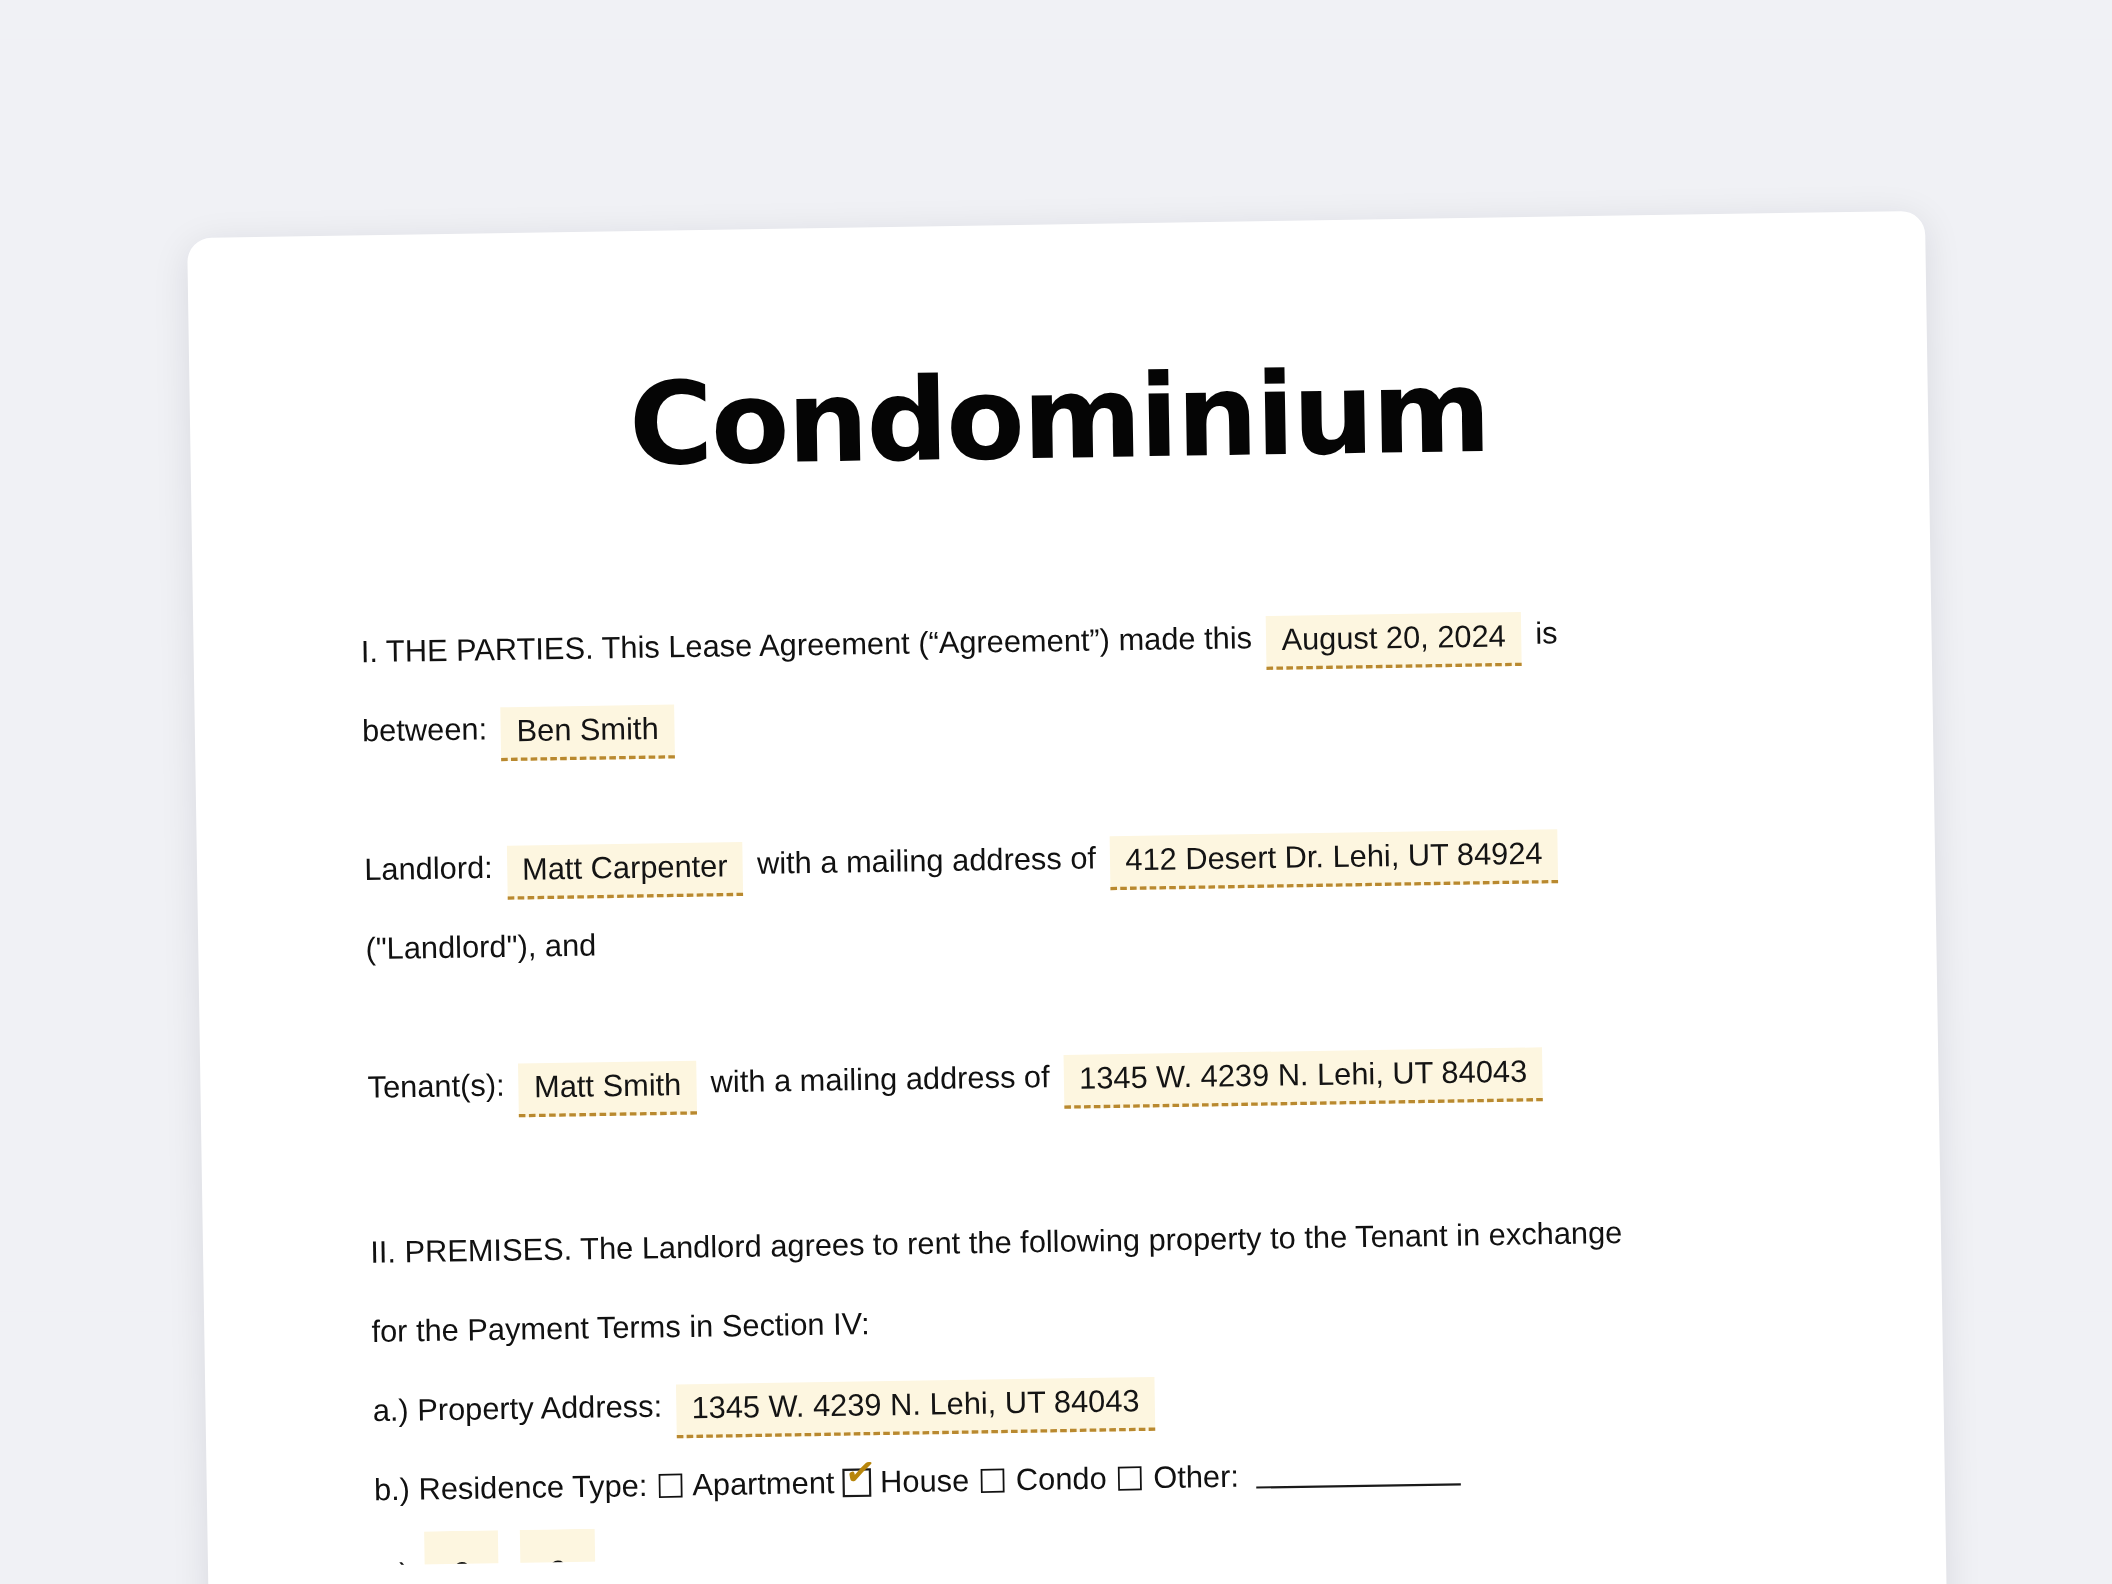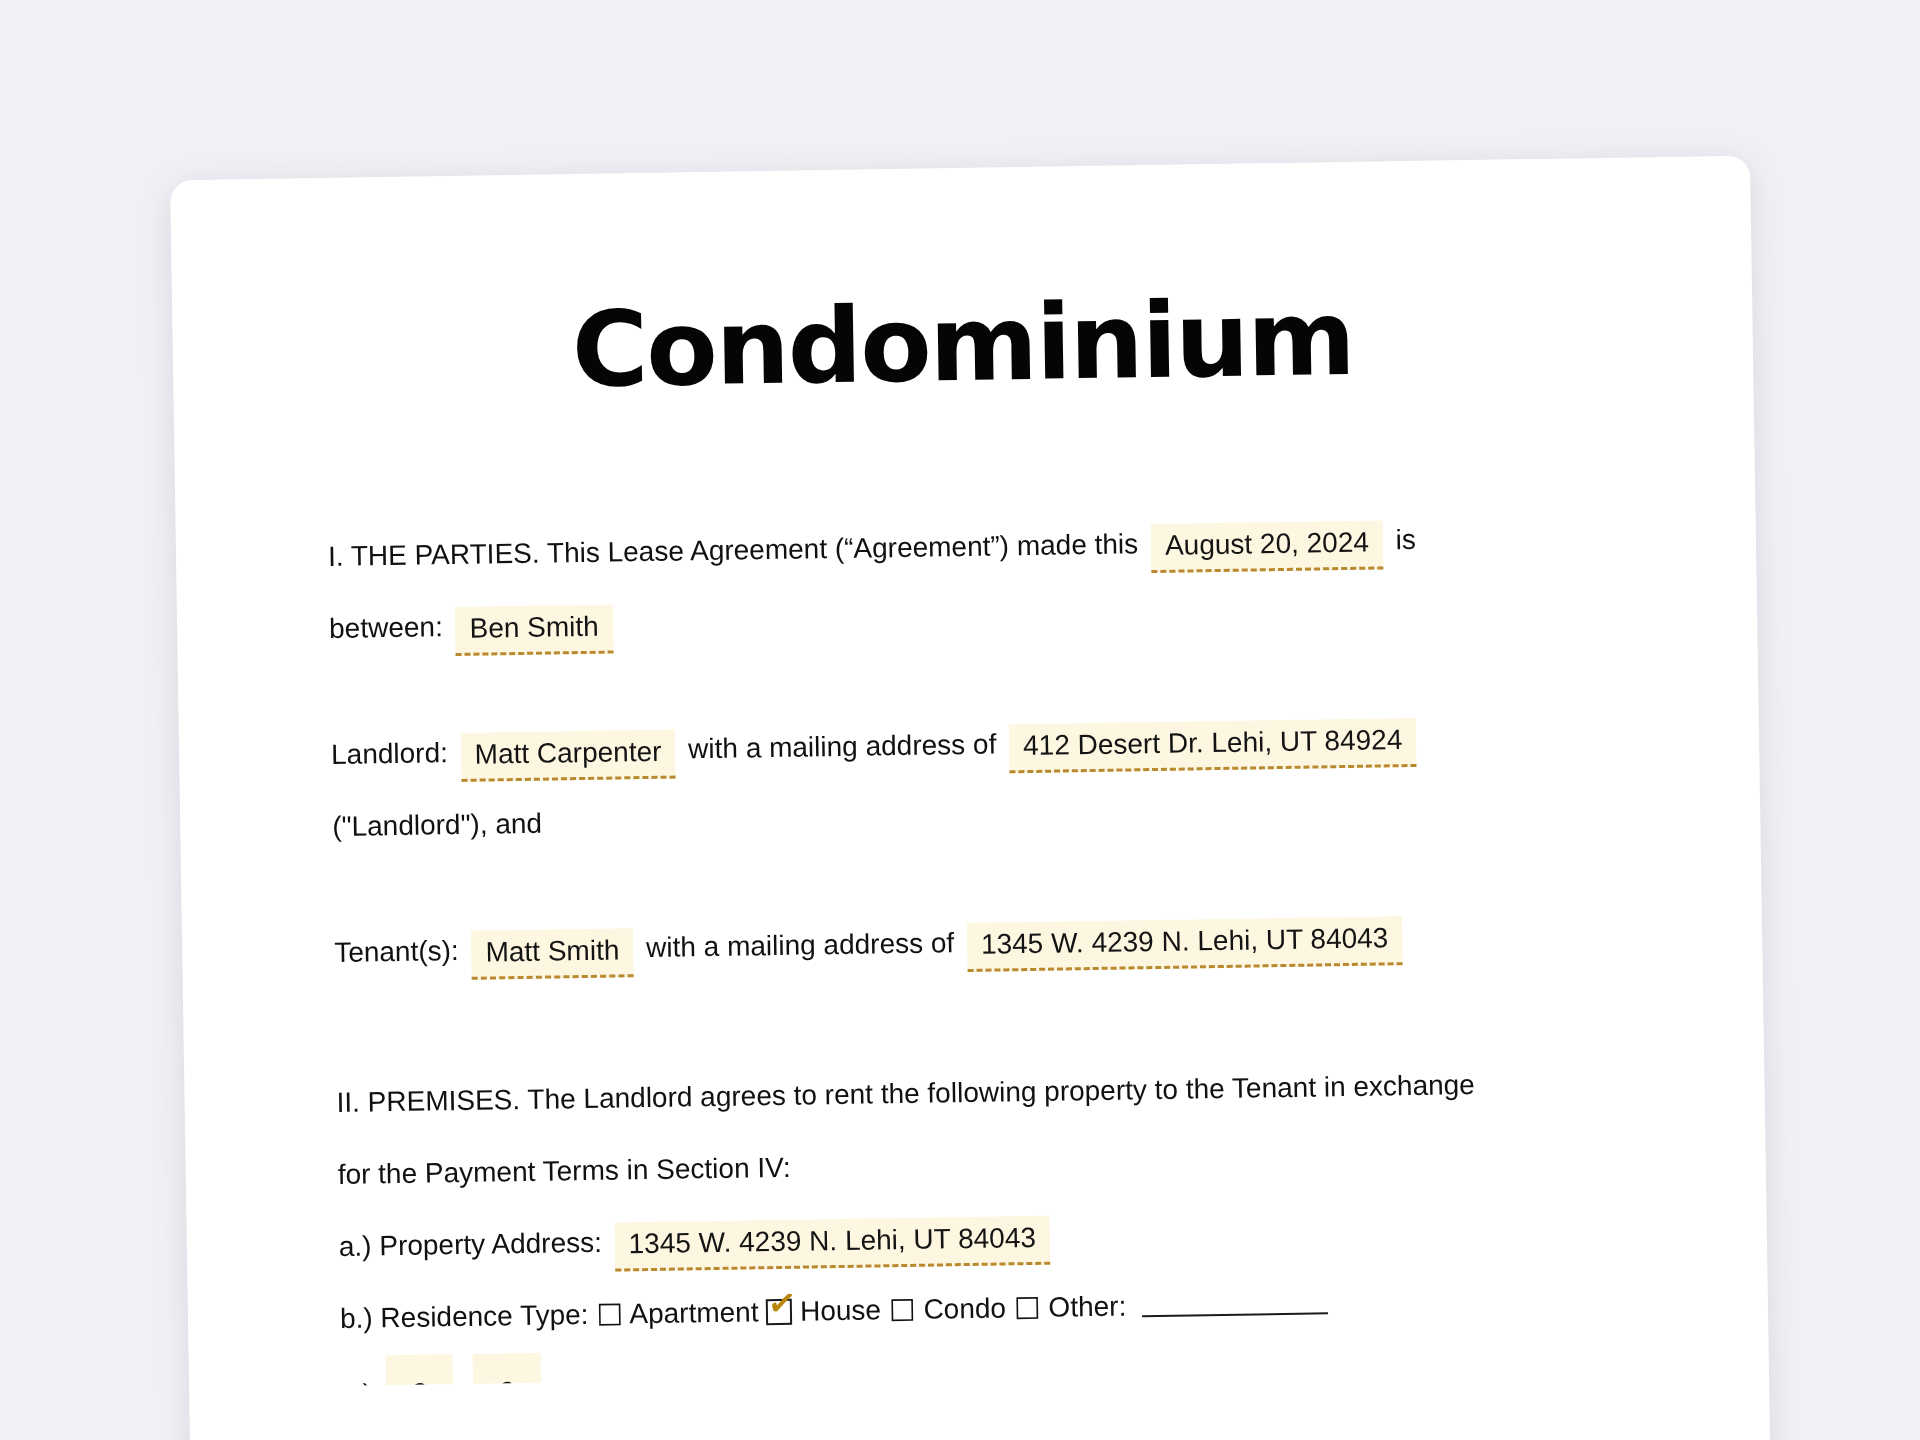--- a/index.html
+++ b/index.html
@@ -10,20 +10,21 @@
     overflow: hidden;
     background: #f0f1f5;
     font-family: "Liberation Sans", sans-serif;
   }
 
   #page-wrap {
     position: relative;
     width: 1920px;
     height: 1156px;
     background: #f0f1f5;
+    margin-top: 36px;
   }
 
   
   #doc-sheet {
     position: absolute;
     left: 170px;
     top: 168px;
     width: 1580px;
     height: 1430px;
     background: #ffffff;

